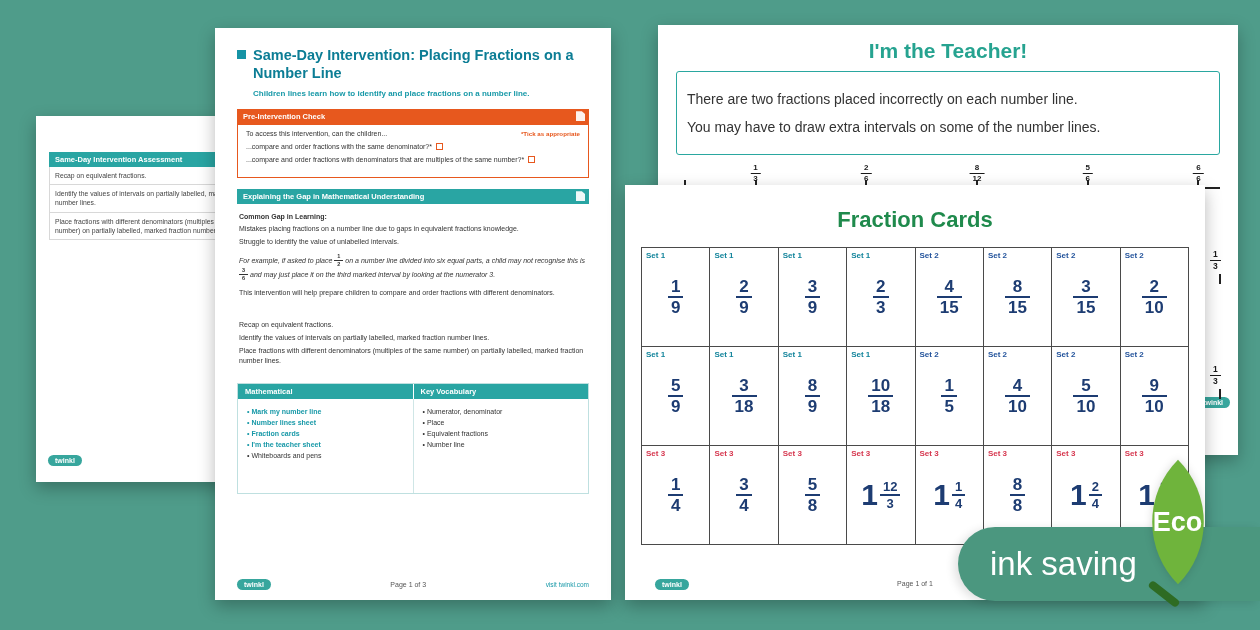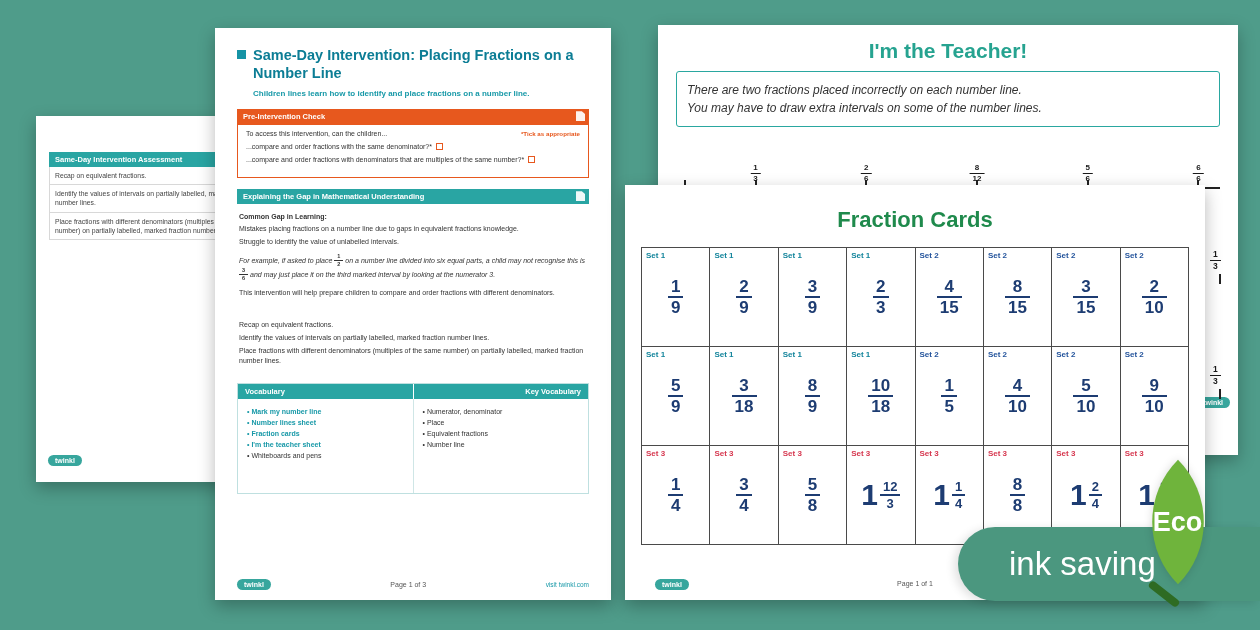--- a/index.html
+++ b/index.html
@@ -45,36 +45,36 @@
   .tickbox { display:inline-block; width:7px; height:7px; border:1px solid #e7581e; margin-left:4px; vertical-align:-1px; background:#fff; }
   .sec-body { padding:6px 2px 2px; font-size:7px; color:#333; line-height:1.45; }
   .gap-line { margin:2px 0; }
   .gap-strong { font-weight:bold; }
   .example { font-style:italic; margin:7px 0 4px; line-height:1.6; }
   .gap-close { margin-top:6px; }
   .sum-line { margin:3px 0; }
   .prep-table { margin-top:12px; border:1px solid #bfe0e0; }
   .pt-head { display:flex; }
   .pt-head > div { flex:1; background:#29a5a3; color:#fff; font-size:7.5px; font-weight:bold; padding:3px 7px; }
-  .pt-head > div + div { border-left:1px solid #fff;text-align:right; }
+  .pt-head > div + div { border-left:1px solid #fff; }
   .pt-body { display:flex; min-height:94px; }
   .pt-body ul { flex:1; list-style:none; padding:5px 9px; }
   .pt-body ul + ul { border-left:1px solid #cfe6e6; }
   .pt-body li { font-size:7px; margin:4px 0; color:#333; }
   .pt-body li::before { content:"• "; }
   .pt-body li.link { color:#1899a8; font-weight:bold; }
   .pageb-footer { position:absolute; left:22px; right:22px; bottom:10px; display:flex; justify-content:space-between; align-items:center; }
   .pageb-footer .pg { font-size:7px; color:#555; }
   .pageb-footer .site { font-size:6.5px; color:#1899a8; }
 
   
   #page-teacher { left:658px; top:25px; width:580px; height:430px; z-index:1; padding:12px 18px; }
   #page-teacher h2 { text-align:center; font-size:21px; color:#26a390; font-weight:bold; margin-top:2px; }
   .teach-box { margin-top:8px; border:1.5px solid #2aa7a0; border-radius:3px; padding:7px 10px; }
-  .teach-line { font-size:12px; color:#333; margin:4px 0;font-style:italic; }
+  .teach-line { font-size:14px; color:#333; margin:12px 0; }
   .number-line { position:absolute; left:22px; top:138px; width:540px; height:46px; }
   .nl-line { position:absolute; left:0; right:0; top:24px; height:2px; background:#222; }
   .nl-tick { position:absolute; top:17px; width:2px; height:16px; background:#222; transform:translateX(-50%); }
   .nl-zero { position:absolute; top:30px; transform:translateX(-50%); font-size:10px; font-weight:bold; color:#1a1a1a; }
   .nl-frac { position:absolute; bottom:26px; transform:translateX(-50%); font-size:8px; font-weight:bold; color:#1a1a1a; }
   .edge-frac { position:absolute; left:552px; font-size:8.5px; font-weight:bold; color:#1a1a1a; }
   .edge-tick { position:absolute; left:561px; width:2px; height:10px; background:#222; }
   .logo-c { position:absolute; right:8px; top:372px; }
 
   
@@ -89,21 +89,21 @@
   .card-body .frac .fnum { border-bottom-width:2px; }
   .card-body.mixed .frac { font-size:13px; }
   .whole { font-size:30px; margin-right:2px; }
   .logo-d { position:absolute; left:30px; bottom:10px; }
   .cards-page-label { position:absolute; left:0; right:0; bottom:13px; text-align:center; font-size:7px; color:#555; }
 
   
   .eco-banner { position:absolute; right:0; top:527px; width:302px; height:74px; z-index:3;
                 background:#4b977f; border-radius:37px 0 0 37px; box-shadow:-4px 2px 10px rgba(0,0,0,.12);
                 display:flex; align-items:center; }
-  .eco-banner span { color:#fff; font-size:33px; padding-left:51px; }
+  .eco-banner span { color:#fff; font-size:33px; padding-left:32px; }
   .eco-leaf { position:absolute; left:1134px; top:478px; width:88px; height:88px; z-index:4;
               background:#6fb43c; border-radius:0 100% 0 100%; transform:rotate(45deg);
               display:flex; align-items:center; justify-content:center; box-shadow:0 0 10px rgba(0,0,0,.15); }
   .eco-text { transform:rotate(-45deg); font-size:27px; font-weight:bold; color:#fff; }
   .eco-stem { position:absolute; left:1146px; top:590px; width:36px; height:8px; z-index:4;
               background:#2e6b23; border-radius:5px; transform:rotate(38deg); }
 </style>
 </head>
 <body>
 
@@ -162,21 +162,21 @@
   <section class="section">
     <div class="sec-body">
         <p class="sum-line">Recap on equivalent fractions.</p>
         <p class="sum-line">Identify the values of intervals on partially labelled, marked fraction number lines.</p>
         <p class="sum-line">Place fractions with different denominators (multiples of the same number) on partially labelled, marked fraction number lines.</p>
       </div>
   </section>
 
   <div class="prep-table">
     <div class="pt-head">
-      <div>Vocabulary</div>
+      <div>Mathematical</div>
       <div>Key Vocabulary</div>
     </div>
     <div class="pt-body">
       <ul>
           <li class="link">Mark my number line</li>
           <li class="link">Number lines sheet</li>
           <li class="link">Fraction cards</li>
           <li class="link">I'm the teacher sheet</li>
           <li>Whiteboards and pens</li>
         </ul>

